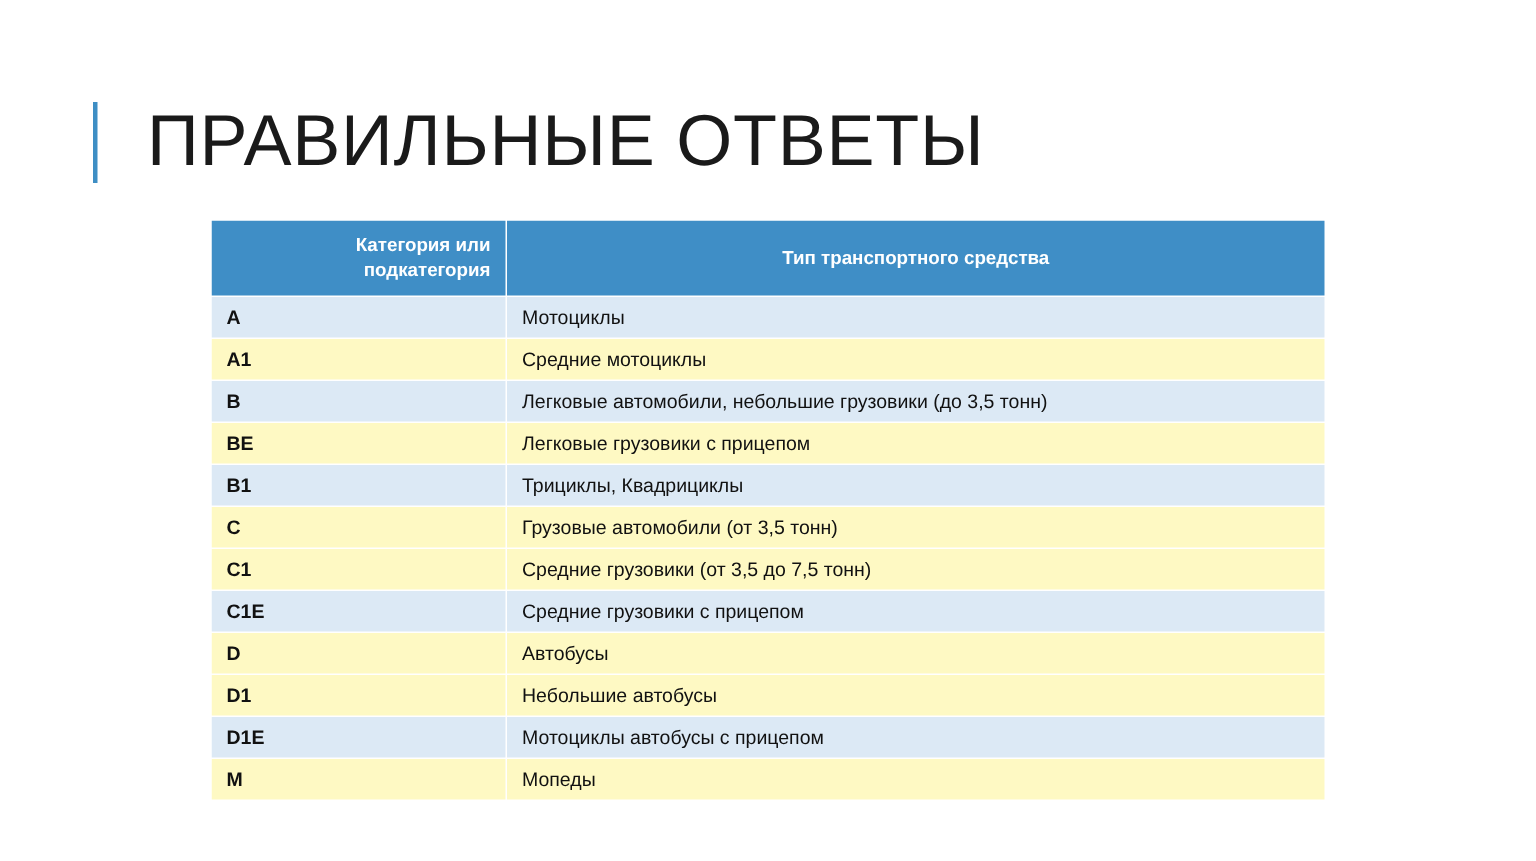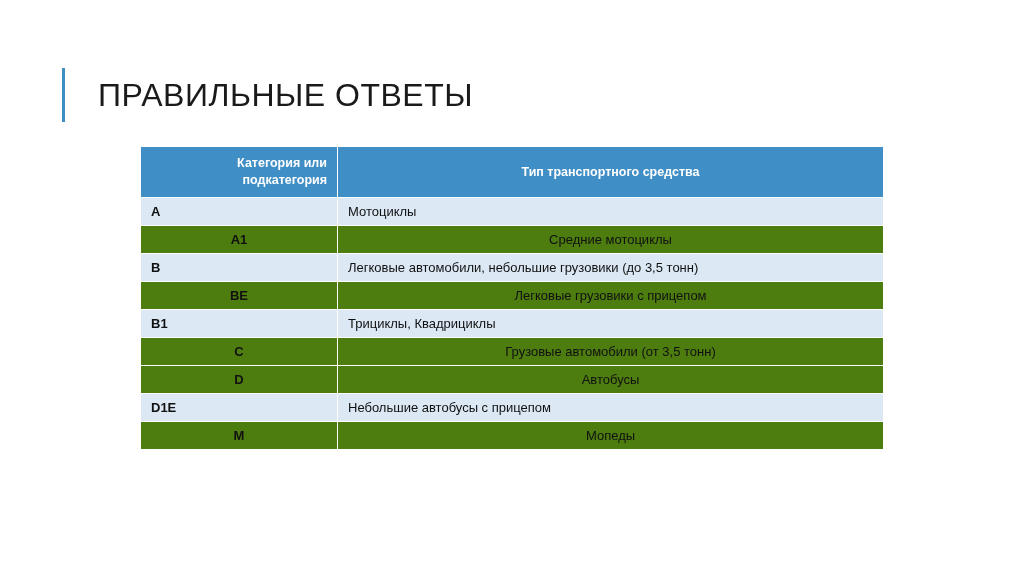--- a/index.html
+++ b/index.html
@@ -26,21 +26,21 @@
     display: flex;
     align-items: stretch;
   }
   .title-bar {
     width: 3px;
     background: #3e8ec4;
     margin-right: 33px;
     height: 54px;
   }
   .slide-title {
-    font-size: 32px;
+    font-size: 48px;
     font-weight: 400;
     color: #1a1a1a;
     letter-spacing: 0.5px;
     line-height: 54px;
     white-space: nowrap;
     font-family: "Liberation Sans", sans-serif;
   }
   .table-wrap {
     position: absolute;
     left: 140px;
@@ -79,22 +79,21 @@
   }
   td.cat {
     width: 176px;
     font-weight: bold;
     font-size: 12.5px;
   }
   tr.odd td {
     background: #dce9f5;
   }
   tr.even td {
-    background: #4d7c0f;
-    text-align: center;
+    background: #fef9c3;
   }
 </style>
 </head>
 <body>
 
 <div class="slide">
 
   <div class="title-block">
     <div class="title-bar"></div>
     <div class="slide-title">ПРАВИЛЬНЫЕ ОТВЕТЫ</div>
@@ -127,26 +126,38 @@
         </tr>
         <tr class="odd">
           <td class="cat">B1</td>
           <td class="type">Трициклы, Квадрициклы</td>
         </tr>
         <tr class="even">
           <td class="cat">C</td>
           <td class="type">Грузовые автомобили (от 3,5 тонн)</td>
         </tr>
         <tr class="even">
+          <td class="cat">C1</td>
+          <td class="type">Средние грузовики (от 3,5 до 7,5 тонн)</td>
+        </tr>
+        <tr class="odd">
+          <td class="cat">C1E</td>
+          <td class="type">Средние грузовики с прицепом</td>
+        </tr>
+        <tr class="even">
           <td class="cat">D</td>
           <td class="type">Автобусы</td>
         </tr>
+        <tr class="even">
+          <td class="cat">D1</td>
+          <td class="type">Небольшие автобусы</td>
+        </tr>
         <tr class="odd">
           <td class="cat">D1E</td>
-          <td class="type">Небольшие автобусы с прицепом</td>
+          <td class="type">Мотоциклы автобусы с прицепом</td>
         </tr>
         <tr class="even">
           <td class="cat">M</td>
           <td class="type">Мопеды</td>
         </tr>
 
       </tbody>
     </table>
   </div>
 

